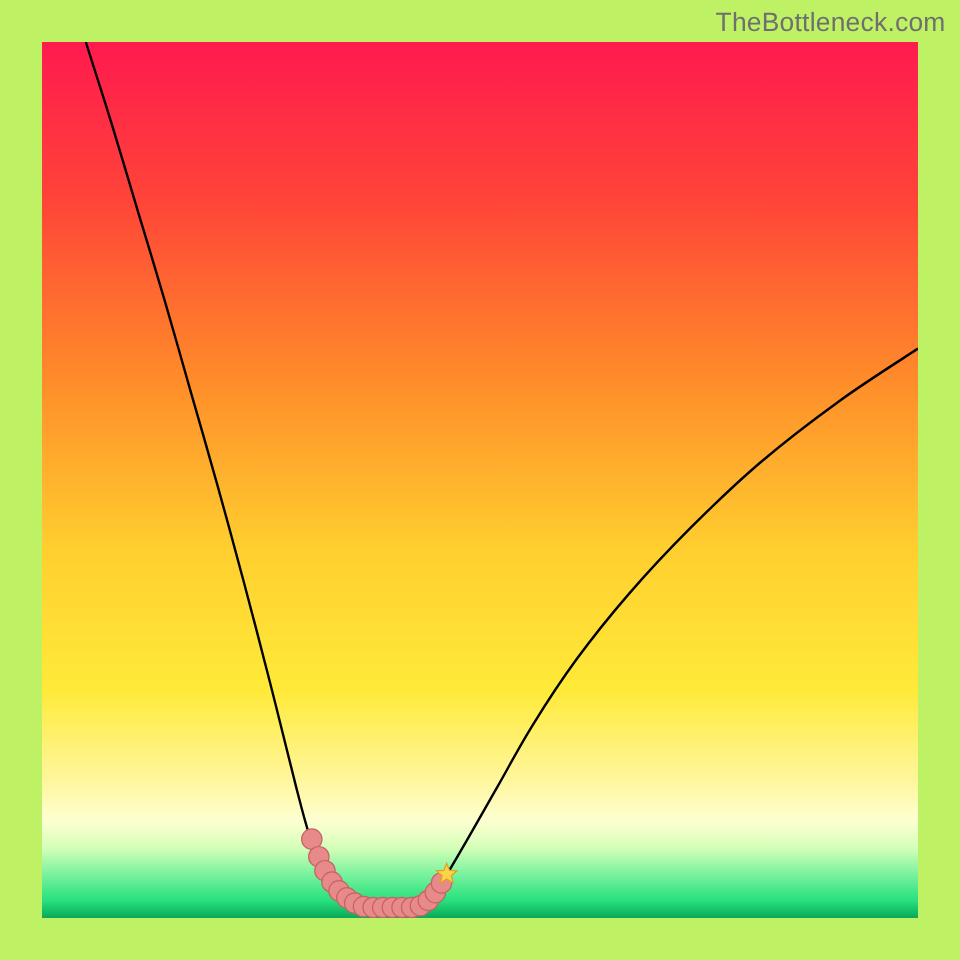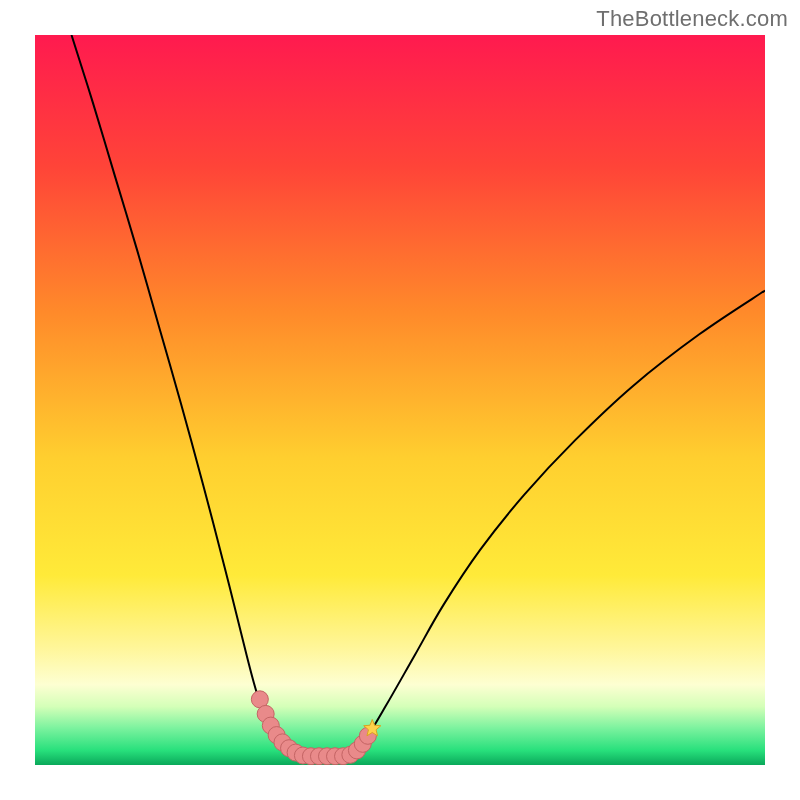--- a/index.html
+++ b/index.html
@@ -10,21 +10,21 @@
     background: #000;
     overflow: hidden;
     font-family: Arial, Helvetica, sans-serif;
   }
   .frame {
     position: absolute;
     left: 0;
     top: 0;
     width: 800px;
     height: 800px;
-    background: #ffffff;
+    background: #bef264;
   }
   .plot-area {
     position: absolute;
     left: 35px;
     top: 35px;
     width: 730px;
     height: 730px;
     overflow: hidden;
   }
   .gradient {

